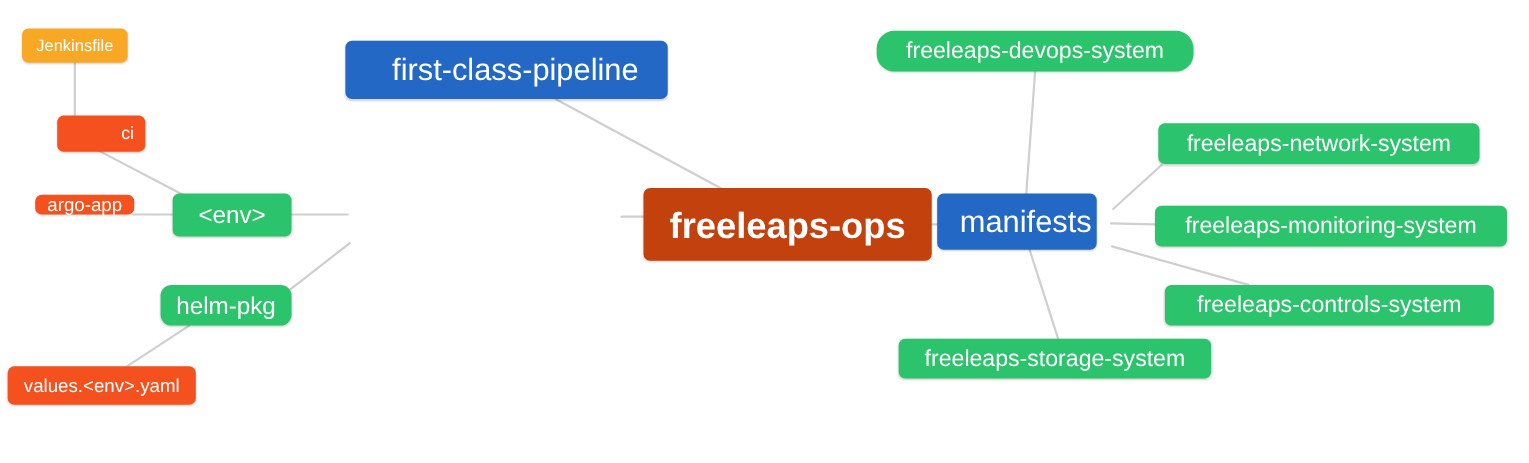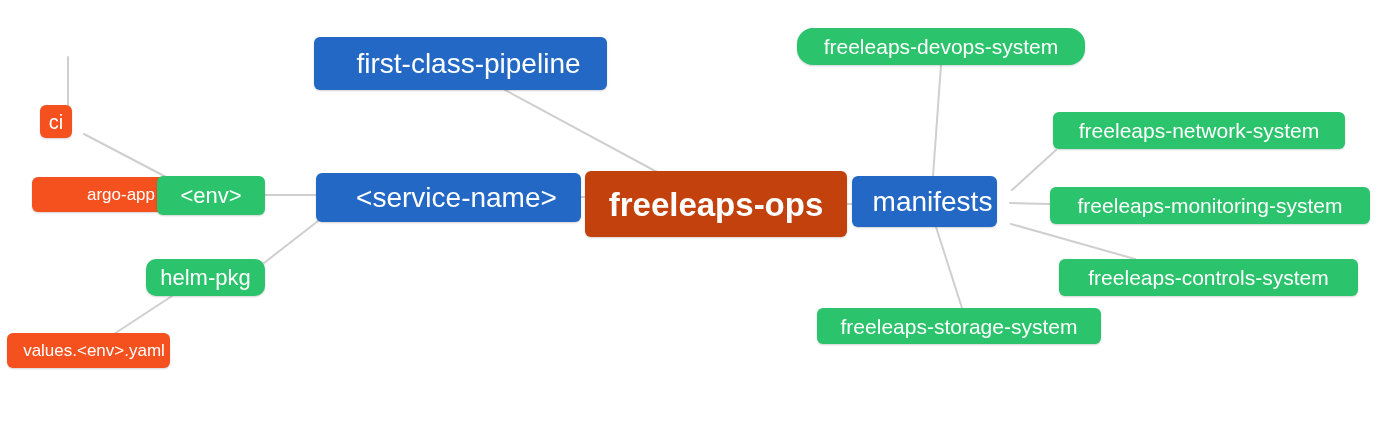--- a/index.html
+++ b/index.html
@@ -34,25 +34,25 @@
     cursor:pointer;
     line-height:1;
   }
   .c-dark   {background:#c2410c;font-weight:bold;}
   .c-blue   {background:#2268c4;padding-left:16px;}
   .c-green  {background:#2bc36b;}
   .c-red    {background:#f4511e;}
   .c-orange {background:#f9a825;}
 
   #n-jenkinsfile{left:20px;  top:26px;  width:96px;  height:31px; font-size:15px;}
-  #n-ci        {left:40px;  top:105px; width:32px;  height:33px; font-size:20px;}
-  #n-argo      {left:32px;  top:177px; width:90px;  height:35px; font-size:17px;padding-left:44px;}
+  #n-ci        {left:52px;  top:105px; width:32px;  height:33px; font-size:16px;padding-left:48px;}
+  #n-argo      {left:32px;  top:177px; width:90px;  height:18px; font-size:17px;}
   #n-env       {left:157px; top:176px; width:108px;  height:39px; font-size:22px;}
   #n-helm      {left:146px; top:259px; width:119px; height:37px; font-size:22px;border-radius:10px;}
-  #n-values    {left:7px;   top:333px; width:152px; height:35px; font-size:17px;padding-left:11px;}
+  #n-values    {left:7px;   top:333px; width:171px; height:35px; font-size:17px;}
   #n-pipeline  {left:314px; top:37px;  width:277px; height:53px; font-size:28px;}
   #n-service   {left:316px; top:173px; width:249px; height:49px; font-size:28px;}
   #n-root      {left:585px; top:171px; width:262px; height:66px; font-size:33px;}
   #n-manifests {left:852px; top:176px; width:129px; height:51px; font-size:28px;}
   #n-devops    {left:797px; top:28px;  width:288px; height:37px; font-size:21px;border-radius:16px;}
   #n-network   {left:1053px;top:112px; width:292px; height:37px; font-size:21px;}
   #n-monitoring{left:1050px;top:187px; width:320px; height:37px; font-size:21px;}
   #n-controls  {left:1059px;top:259px; width:299px; height:37px; font-size:21px;}
   #n-storage   {left:817px; top:308px; width:284px; height:36px; font-size:21px;}
 </style>
@@ -71,27 +71,27 @@
     <line x1="505" y1="90" x2="657" y2="172"></line>
     <line x1="565" y1="197" x2="585" y2="197"></line>
     <line x1="847" y1="204" x2="852" y2="204"></line>
     <line x1="941" y1="65" x2="933" y2="176"></line>
     <line x1="1056" y1="150" x2="1012" y2="190"></line>
     <line x1="1010" y1="203" x2="1050" y2="204"></line>
     <line x1="1011" y1="224" x2="1135" y2="259"></line>
     <line x1="936" y1="227" x2="962" y2="308"></line>
   </svg>
 
+  <div class="node c-orange" id="n-jenkinsfile">Jenkinsfile</div>
   <div class="node c-red" id="n-ci">ci</div>
   <div class="node c-red" id="n-argo">argo-app</div>
   <div class="node c-green" id="n-env">&lt;env&gt;</div>
   <div class="node c-green" id="n-helm">helm-pkg</div>
   <div class="node c-red" id="n-values">values.&lt;env&gt;.yaml</div>
   <div class="node c-blue" id="n-pipeline">first-class-pipeline</div>
-  <div class="node c-blue" id="n-service">&lt;service-name&gt;</div>
   <div class="node c-dark" id="n-root">freeleaps-ops</div>
   <div class="node c-blue" id="n-manifests">manifests</div>
   <div class="node c-green" id="n-devops">freeleaps-devops-system</div>
   <div class="node c-green" id="n-monitoring">freeleaps-monitoring-system</div>
   <div class="node c-green" id="n-network">freeleaps-network-system</div>
   <div class="node c-green" id="n-controls">freeleaps-controls-system</div>
   <div class="node c-green" id="n-storage">freeleaps-storage-system</div>
 
 </div>
 

